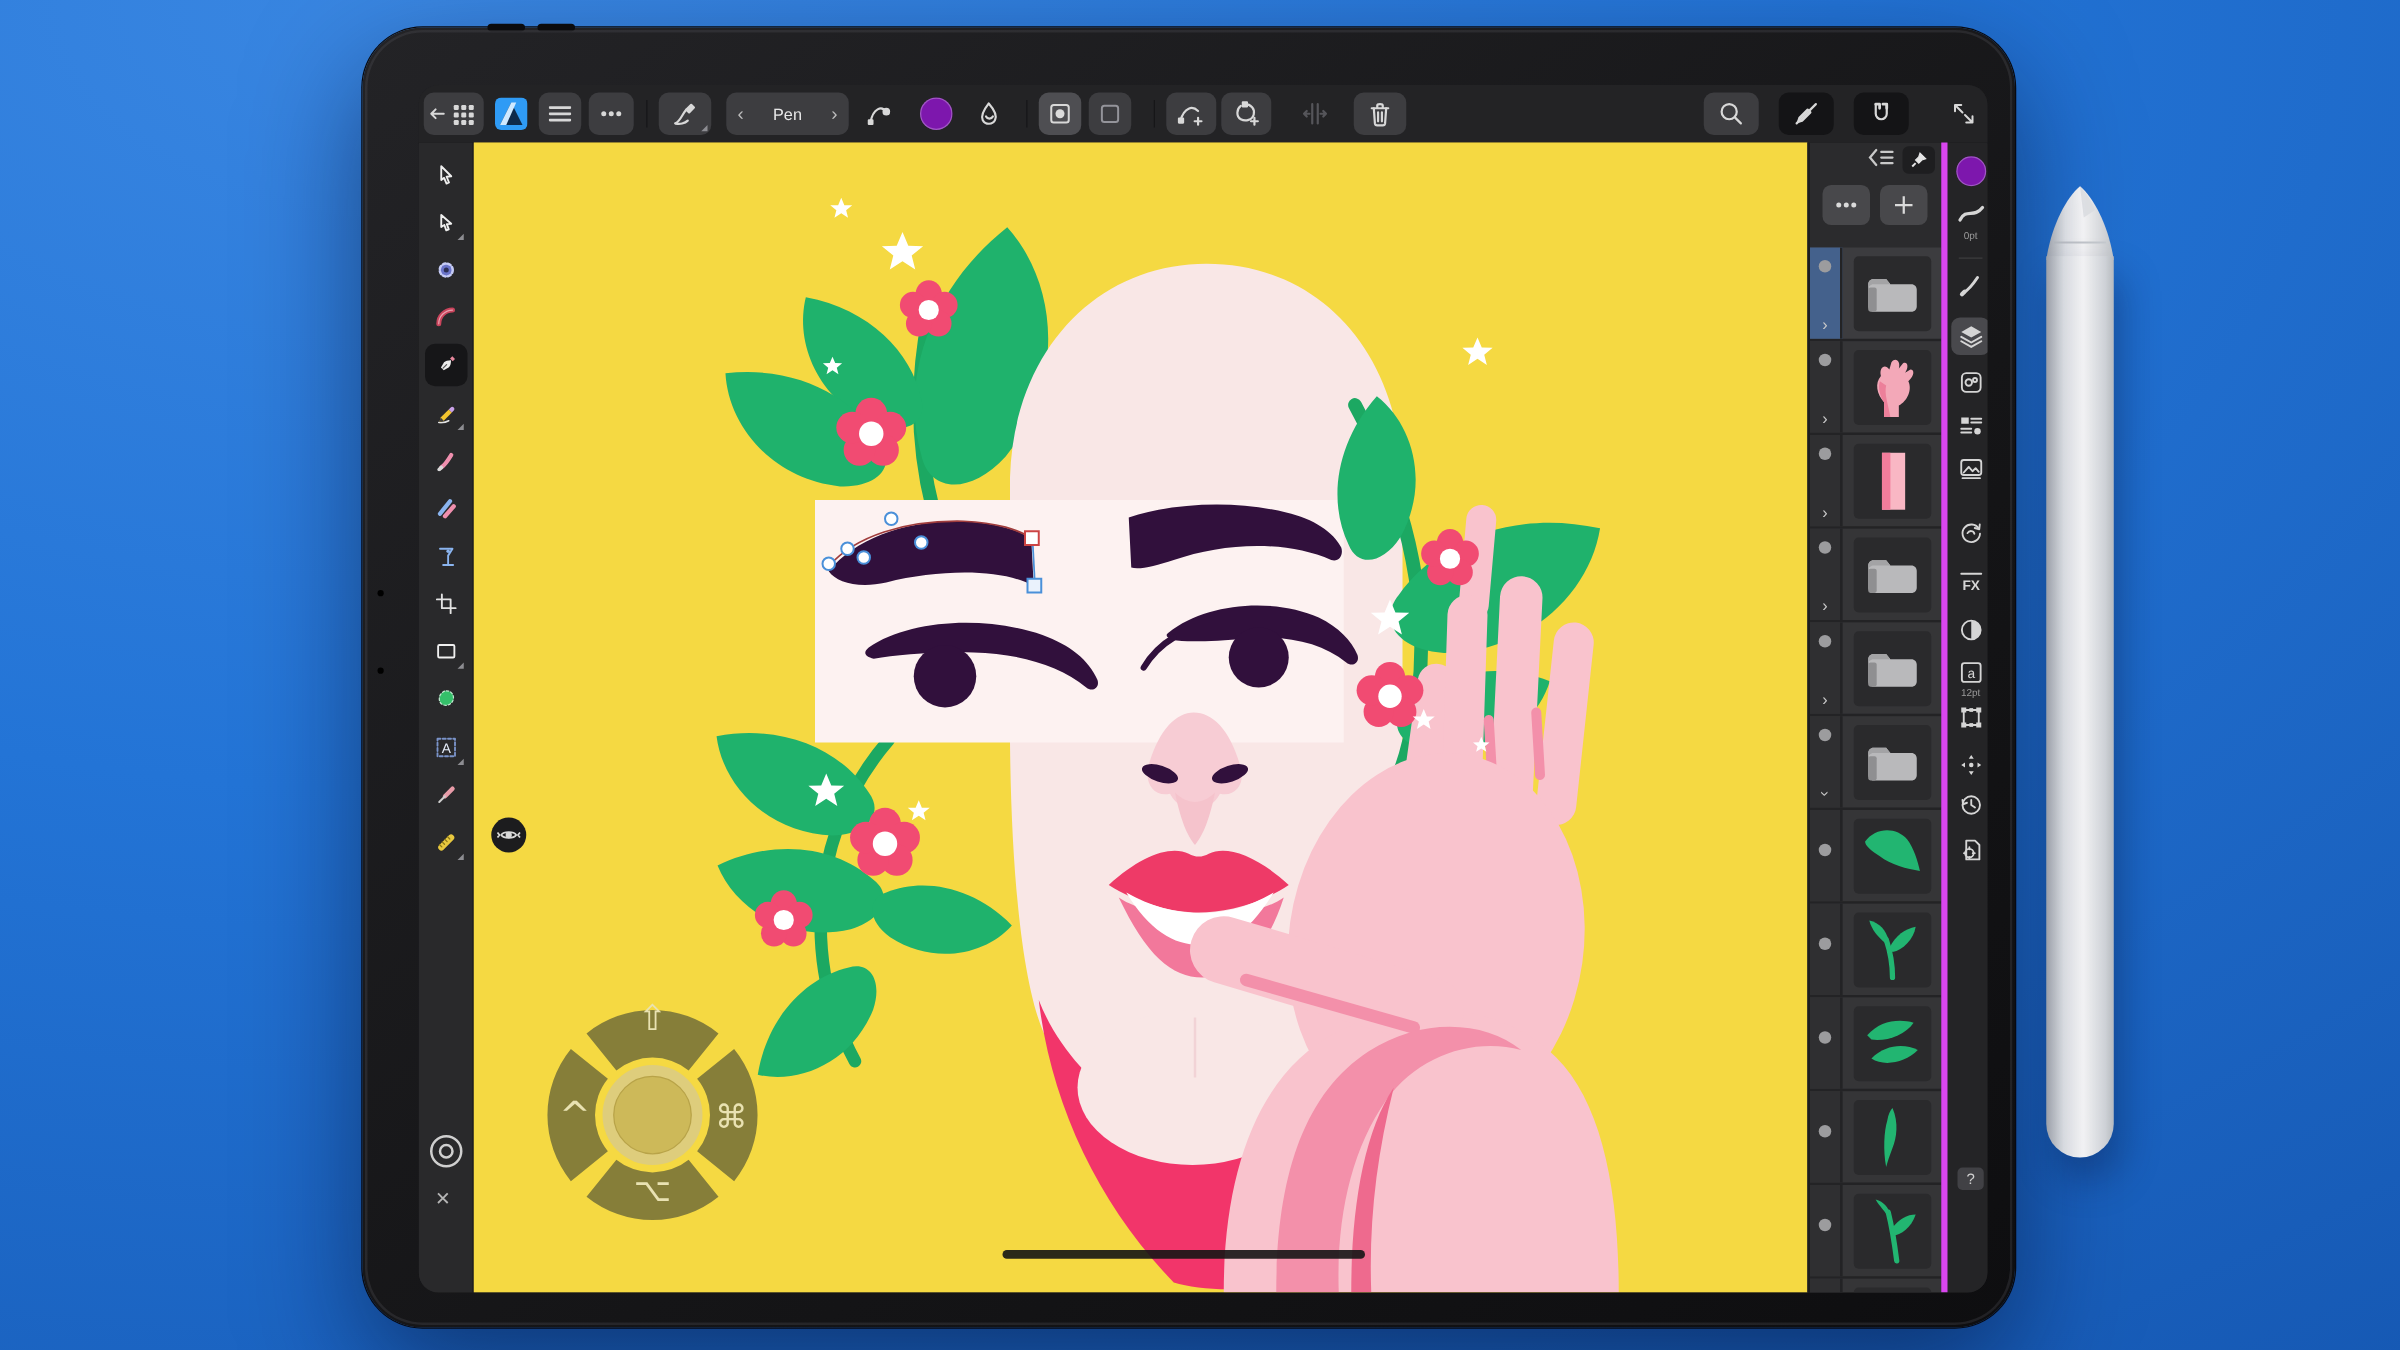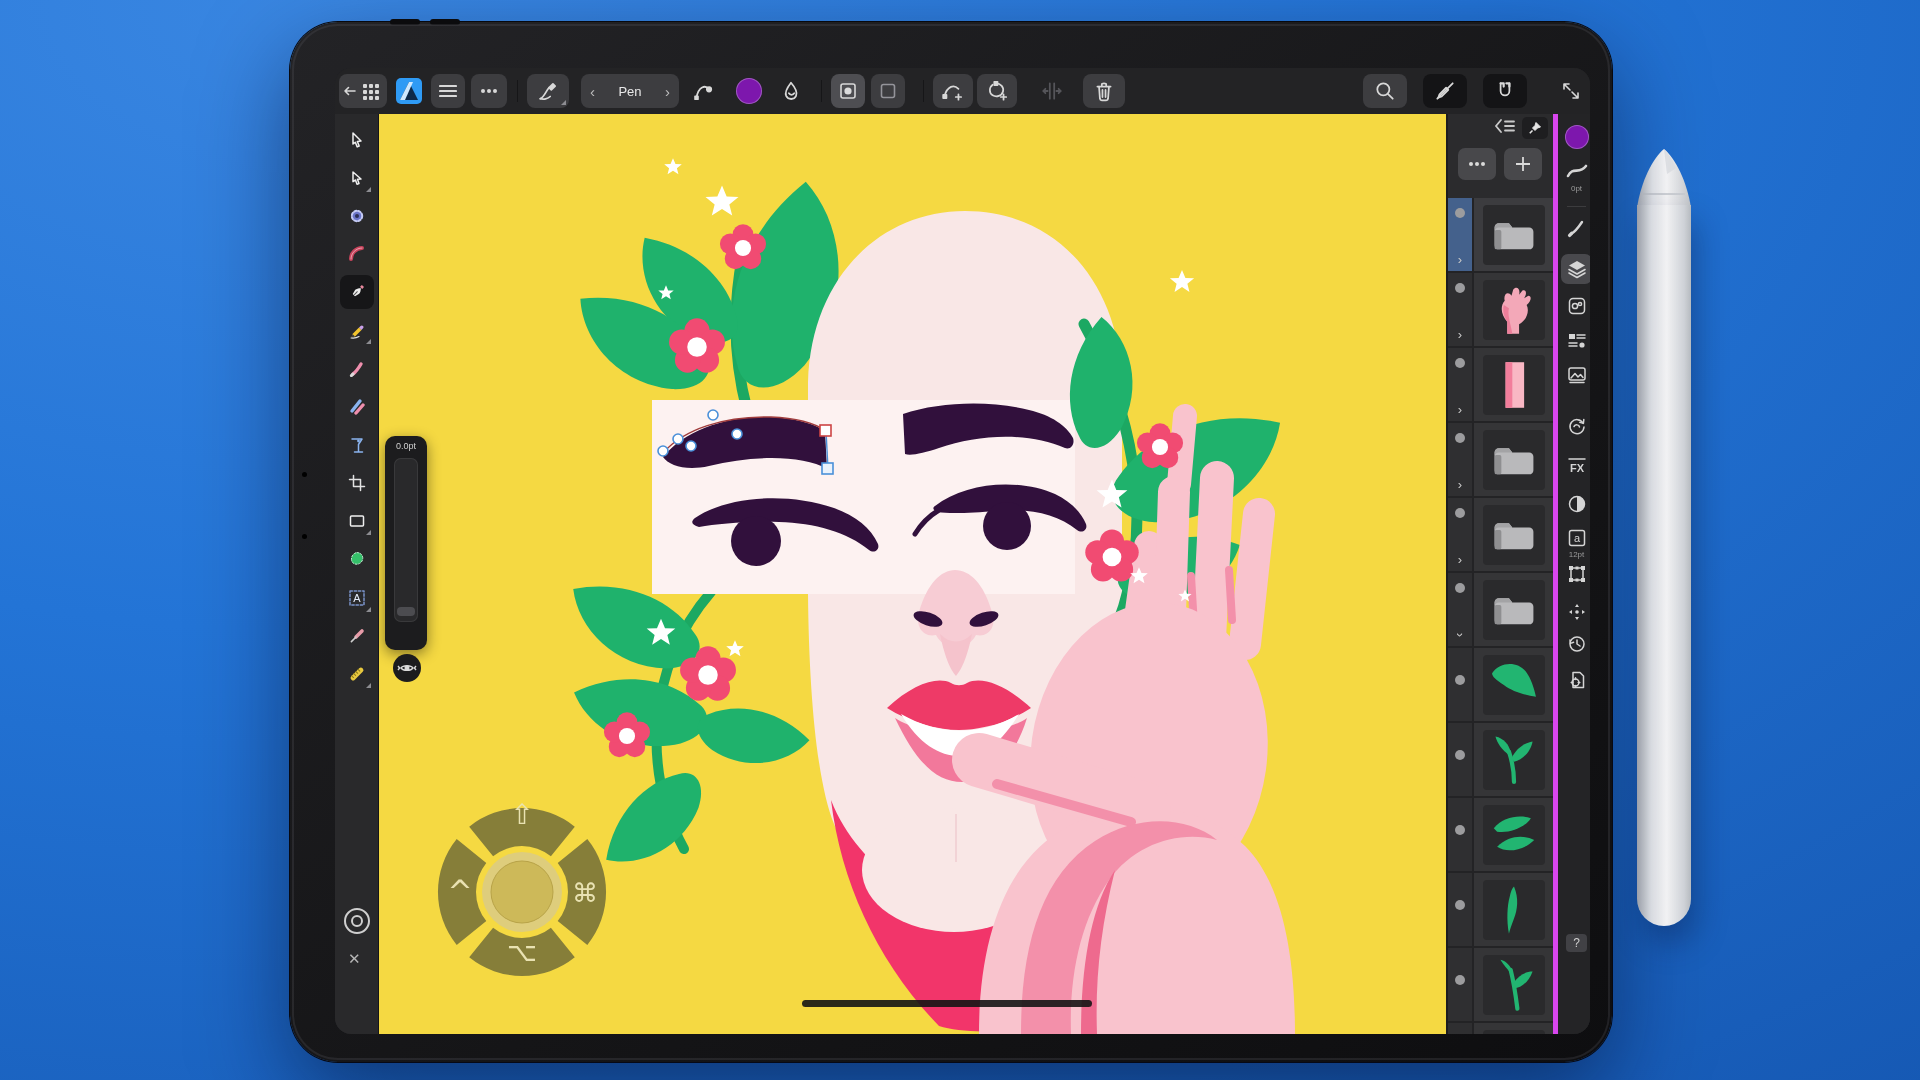--- a/index.html
+++ b/index.html
@@ -512,26 +512,20 @@
                 <circle cx="299" cy="325" r="5"></circle>
                 <circle cx="312" cy="332" r="5"></circle>
                 <circle cx="334" cy="301" r="5"></circle>
                 <circle cx="358" cy="320" r="5"></circle>
               </g>
               <rect x="441" y="311" width="11" height="11" fill="#ffffff" stroke="#cc4444" stroke-width="1.6"></rect>
               <rect x="443" y="349" width="11" height="11" fill="#eaf2fc" stroke="#4a90d9" stroke-width="1.6"></rect>
             </g>
           </svg>
 
-          <div class="spop">
-            <span class="val">0.0pt</span>
-            <div class="track">
-              <div class="thumb"></div>
-            </div>
-          </div>
           <div class="eyebtn">
             <svg width="20" height="14" viewBox="0 0 20 14" style="stroke:#d9d9d9;fill:none;stroke-width:1.4;">
               <path d="M4,7 C6,4 14,4 16,7 C14,10 6,10 4,7 Z"></path>
               <circle cx="10" cy="7" r="1.8" fill="#d9d9d9"></circle>
               <path d="M1,5 L2.6,7 L1,9 M19,5 L17.4,7 L19,9"></path>
             </svg>
           </div>
         </div>
 
         <div class="layers">

